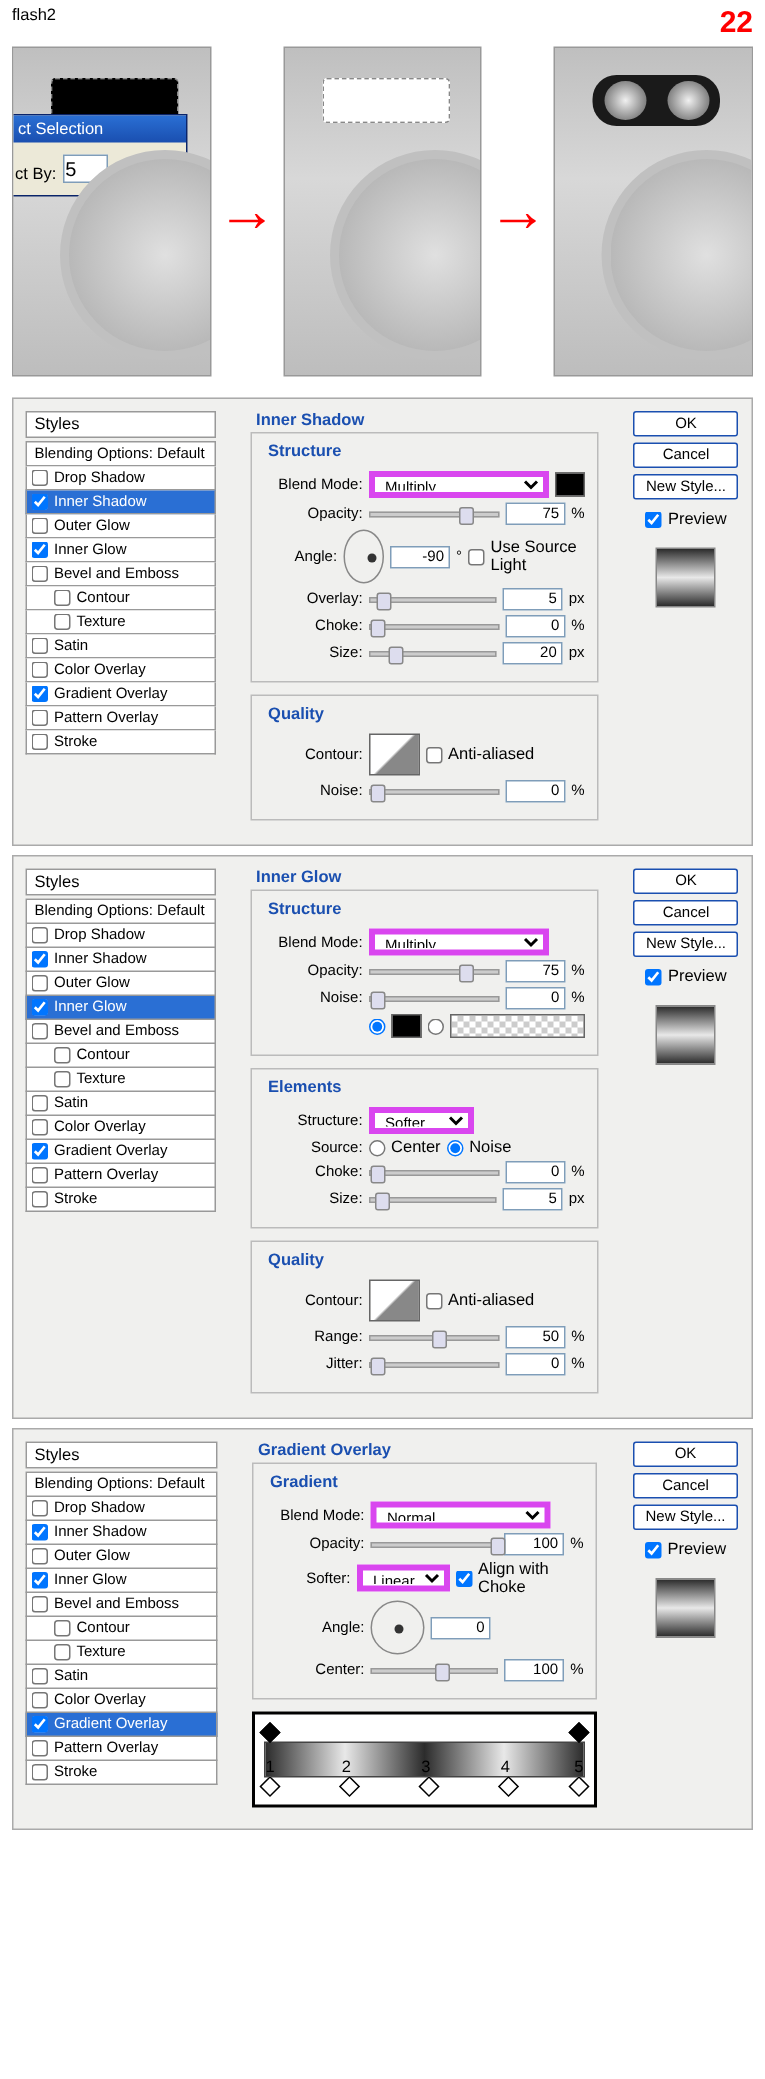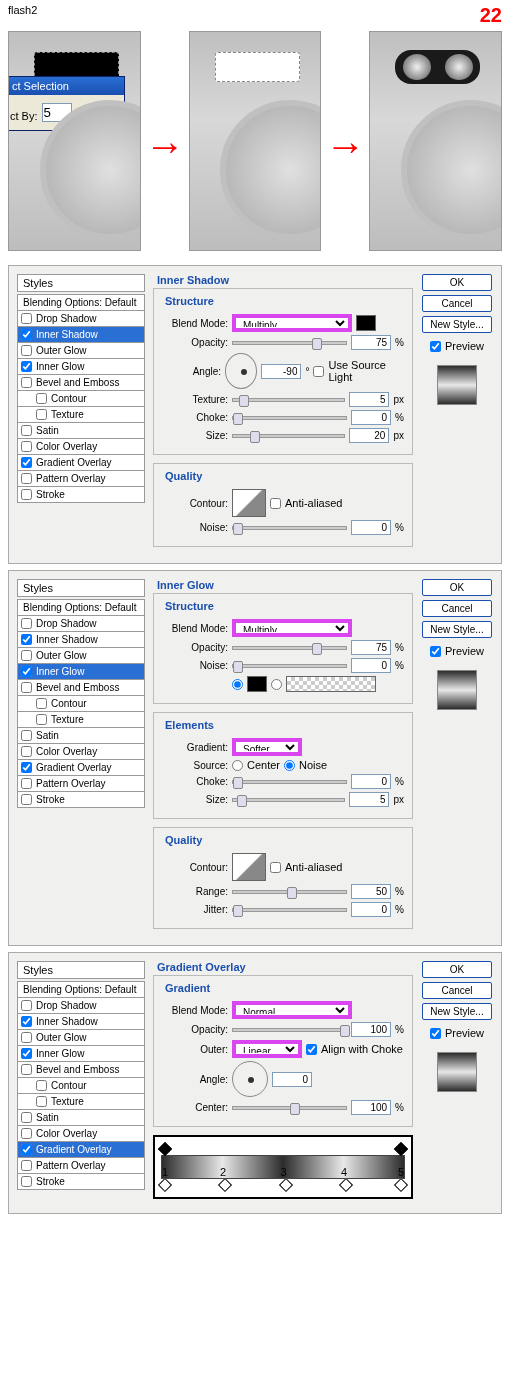--- a/index.html
+++ b/index.html
@@ -11,21 +11,21 @@
 .camera .lens { position: absolute; bottom: 10px; right: -40px; width: 140px; height: 140px; border-radius: 50%; background: radial-gradient(circle,#e0e0e0,#a8a8a8); border: 6px solid #c0c0c0; }
 .camera .flash-black { position: absolute; top: 20px; left: 25px; width: 85px; height: 30px; background: #000; border: 1px dashed #888; border-radius: 3px; }
 .camera .flash-white { position: absolute; top: 20px; left: 25px; width: 85px; height: 30px; background: #fff; border: 1px dashed #888; border-radius: 3px; }
 .camera .flash-glow { position: absolute; top: 18px; left: 25px; width: 85px; height: 34px; background: #1a1a1a; border-radius: 16px; display:flex; align-items:center; justify-content:space-around;}
 .flash-glow .bulb { width: 28px; height: 26px; border-radius: 50%; background: radial-gradient(circle,#f0f0f0,#555);}
 .sel-dialog { position: absolute; top: 44px; left: -4px; background: #ece9d8; border: 1px solid #0a246a; width: 120px; }
 .sel-title { background: linear-gradient(180deg,#2a6fd4,#1a4fb0); color: #fff; padding: 3px 6px; font-size: 11px; }
 .sel-body { padding: 8px 4px; display:flex; align-items:flex-end; gap:4px; }
 .sel-body input { width: 30px; border:1px solid #7f9db9; padding:1px; }
 .arrow { color: red; font-size: 40px; margin: 0 -4px; }
-.panel { margin: 6px 8px; border: 1px solid #aaa; background: #f0f0ee; display: flex; padding: 8px; gap: 8px; }
+.panel { margin: 6px 8px; border: 1px solid #aaa; background: #f0f0ee; display: flex; padding: 8px; gap: 23px; }
 .sidebar { width: 128px; }
 .sidebar-title { background: #fff; border:1px solid #999; padding: 2px 5px; margin-bottom: 2px; }
 .blend-opts { background: #fff; border:1px solid #999; padding: 2px 5px; font-size: 10px; }
 .style-item { background: #fff; border:1px solid #999; border-top:none; padding: 2px 3px; display:flex; align-items:center; gap:4px; font-size:10px; }
 .style-item.selected { background: #2a6fd4; color: #fff; }
 .style-item input[type=checkbox]{ margin:0; width:11px; height:11px; }
 .style-item.indent { padding-left: 18px; }
 .center { flex: 1; }
 .fieldset { border: 1px solid #bbb; margin-bottom: 8px; padding: 6px 8px 8px; }
 .fieldset-title { color: #1a4fb0; font-weight: bold; font-size: 11px; margin: -12px 0 4px 0; background:#f0f0ee; display:inline-block; padding:0 3px;}
@@ -165,21 +165,21 @@
         </div>
       <div class="row">
           <span class="lbl">Angle:</span>
           <span class="angle-dial"></span>
           <input class="num-input" value="-90" style="">
           <span class="unit">°</span> 
           <input type="checkbox" class="chk" style="">
           <span>Use Source Light</span>
         </div>
       <div class="row">
-          <span class="lbl">Texture:</span>
+          <span class="lbl">Overlay:</span>
           <div class="slider">
             <div class="thumb" style="left:5%"></div>
           </div>
           <input class="num-input" value="5" style="">
           <span class="unit">px</span>
         </div>
       <div class="row">
           <span class="lbl">Choke:</span>
           <div class="slider">
             <div class="thumb" style="left:0"></div>
@@ -309,21 +309,21 @@
           <span class="lbl"></span>
           <input type="radio" checked="" class="radio" style="">
           <span class="swatch"></span> 
           <input type="radio" class="radio" style="">
           <span class="checker"></span>
         </div>
     </div>
     <div class="fieldset">
       <div class="fieldset-title">Elements</div>
       <div class="row">
-          <span class="lbl">Gradient:</span>
+          <span class="lbl">Structure:</span>
           <select class="select" style="width:70px"><option>Softer</option></select>
         </div>
       <div class="row">
           <span class="lbl">Source:</span>
           <input type="radio" class="radio" style="">
           <span>Center</span> 
           <input type="radio" checked="" class="radio" style="">
           <span>Noise</span>
         </div>
       <div class="row">
@@ -446,21 +446,21 @@
         </div>
       <div class="row">
           <span class="lbl">Opacity:</span>
           <div class="slider">
             <div class="thumb" style="left:95%"></div>
           </div>
           <input class="num-input" value="100" style="">
           <span class="unit">%</span>
         </div>
       <div class="row">
-          <span class="lbl">Outer:</span>
+          <span class="lbl">Softer:</span>
           <select class="select" style="width:70px"><option>Linear</option></select> 
           <input type="checkbox" checked="" class="chk" style="">
           <span>Align with Choke</span>
         </div>
       <div class="row">
           <span class="lbl">Angle:</span>
           <span class="angle-dial"></span>
           <input class="num-input" value="0" style="">
         </div>
       <div class="row">

